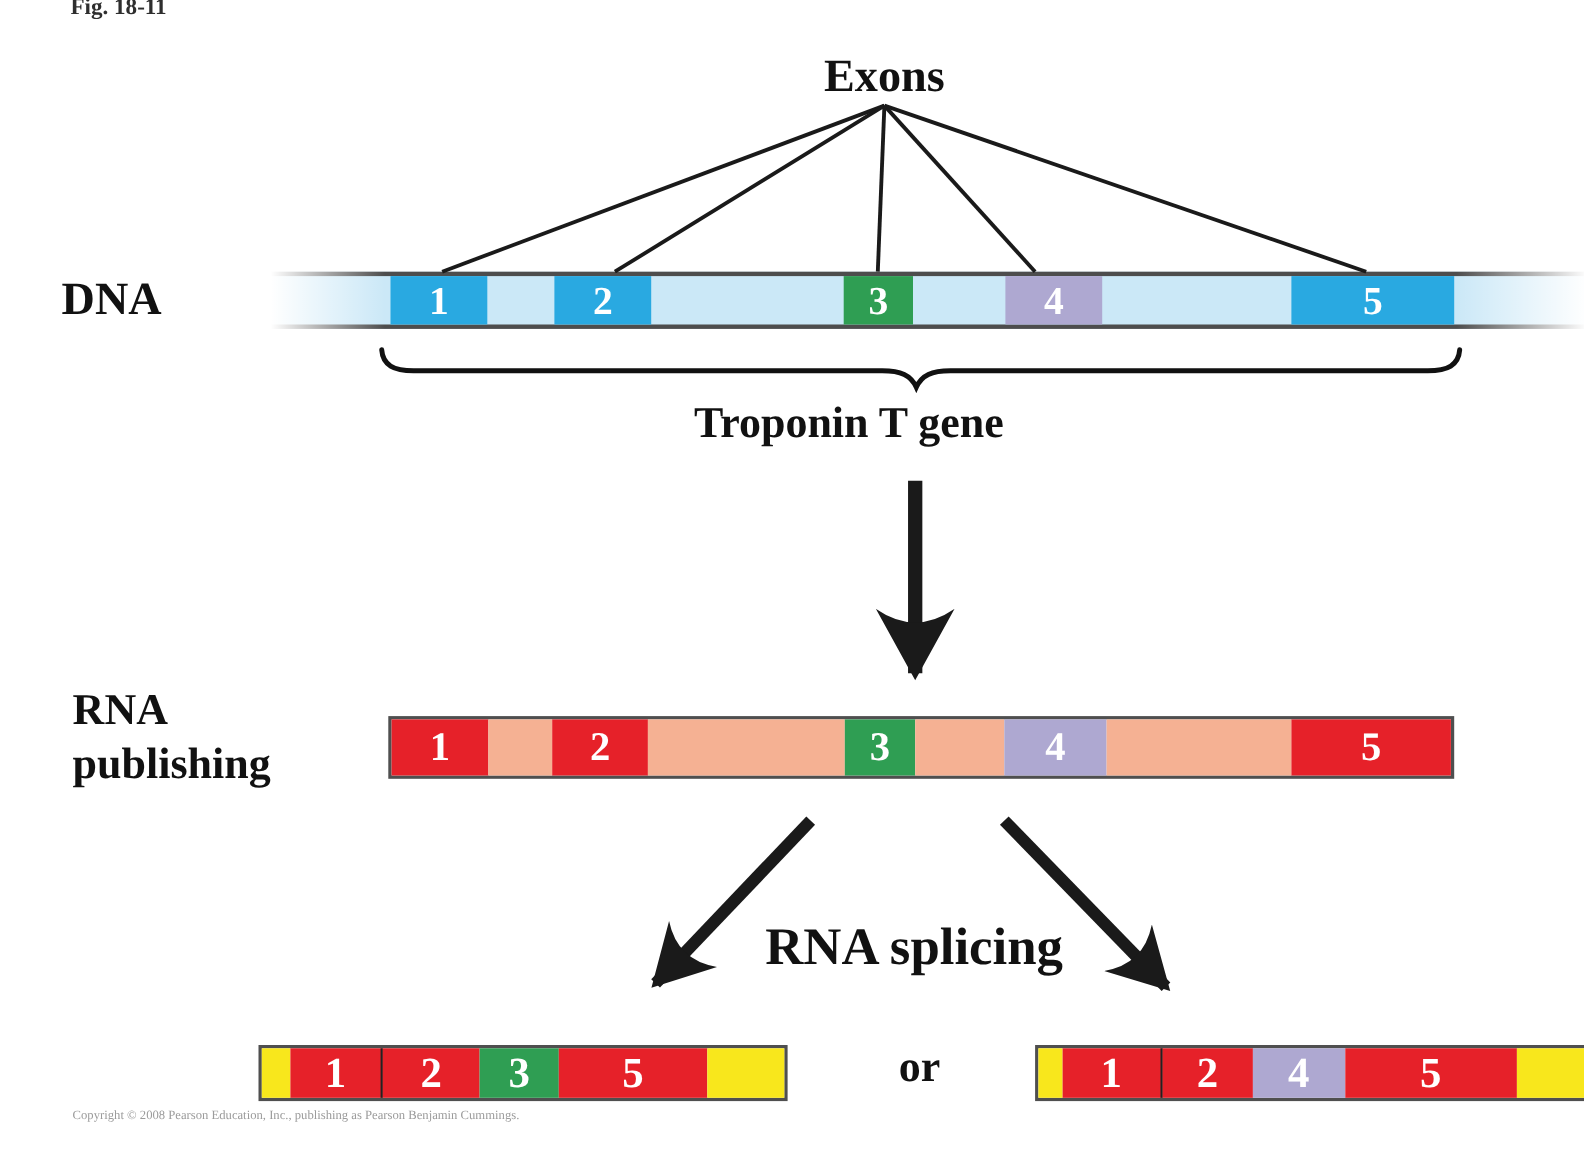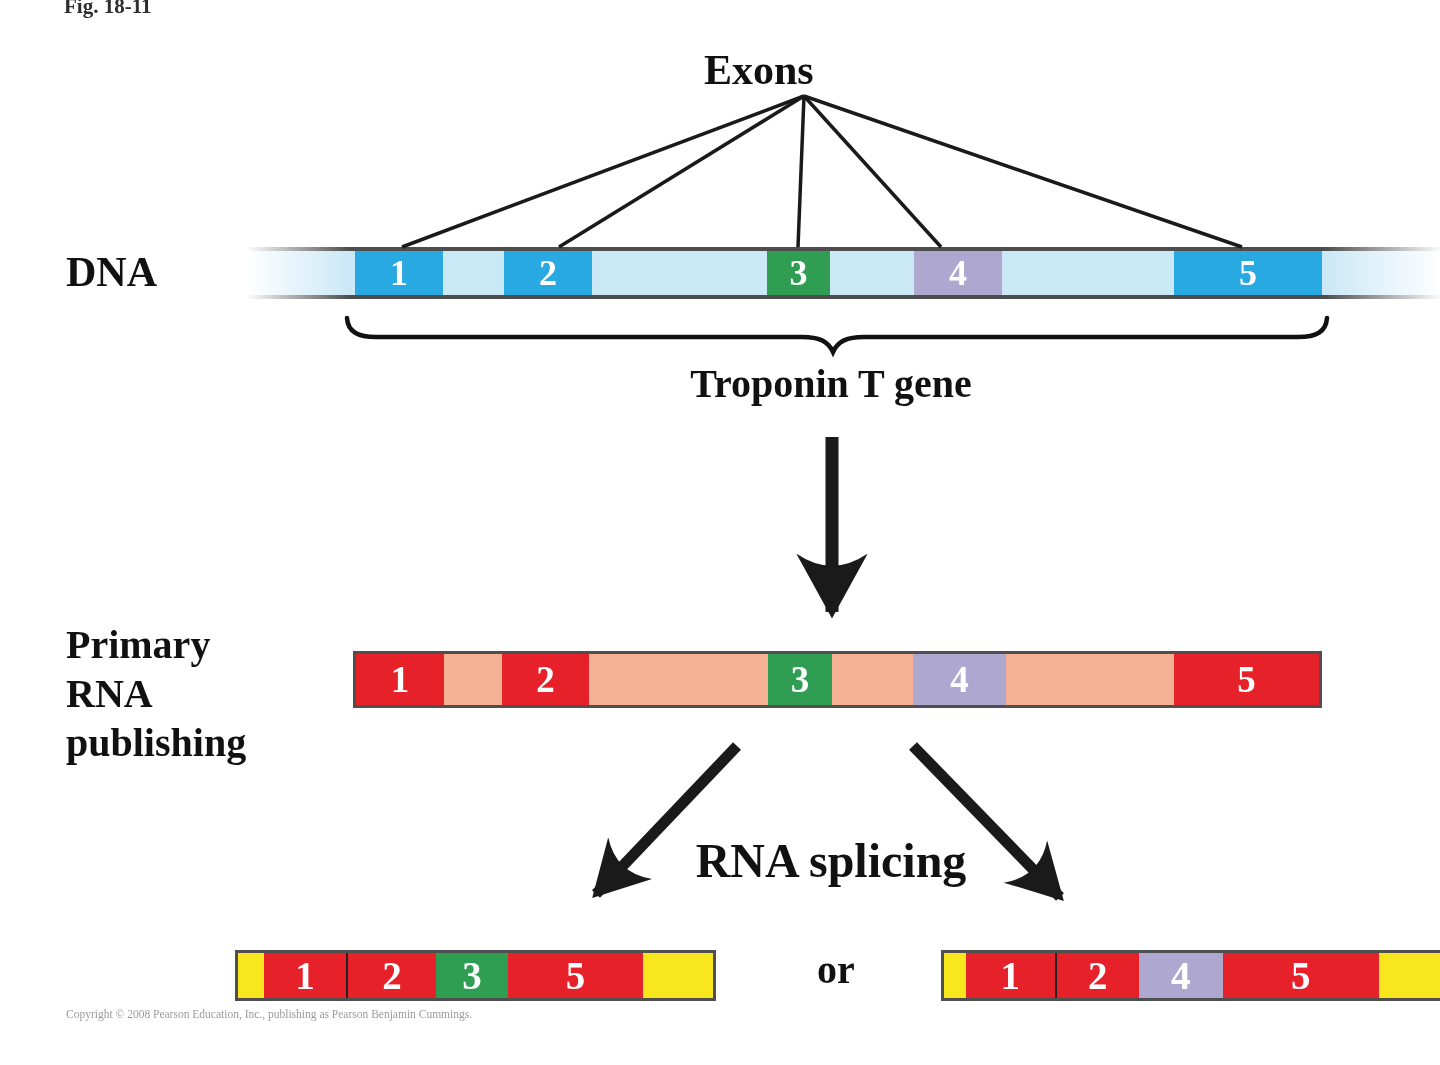--- a/index.html
+++ b/index.html
@@ -14,24 +14,24 @@
     margin-left: 36px;
   }
   .abs { position: absolute; }
 
   #fig-label {
     left: 28px; top: -6px;
     font-size: 21px; font-weight: bold; color: #2e2e2e;
   }
   #exons-label {
     left: 668px; top: 46px; width: 200px;
-    text-align: left; font-size: 42px; font-weight: bold;
+    text-align: center; font-size: 42px; font-weight: bold;
   }
   #dna-label {
-    left: 30px; top: 248px;
+    left: 20px; top: 248px;
     font-size: 42px; font-weight: bold;
   }
 
   
   #dna-strand {
     left: 200px; top: 247px; width: 1224px; height: 44px;
     background: #cbe8f7;
     border-top: 4px solid #4d4d4d;
     border-bottom: 4px solid #4d4d4d;
   }
@@ -41,21 +41,21 @@
     color: #fff; font-size: 36px; font-weight: bold;
   }
   .fade { position: absolute; top: 243px; height: 60px; z-index: 3; }
   #fade-left  { left: 196px;  width: 118px;
     background: linear-gradient(to right, #ffffff 12%, rgba(255,255,255,0)); }
   #fade-right { left: 1288px; width: 140px;
     background: linear-gradient(to left, #ffffff 15%, rgba(255,255,255,0)); }
 
   #gene-label {
     left: 595px; top: 360px; width: 400px;
-    text-align: center; font-size: 40px; font-weight: bold;
+    text-align: left; font-size: 40px; font-weight: bold;
   }
 
   #primary-rna-label {
     left: 30px; top: 620px;
     font-size: 40px; font-weight: bold; line-height: 49px;
   }
 
   .bar {
     position: absolute;
     display: flex;
@@ -139,21 +139,20 @@
       <div class="dna-exon" style="left: 531px; width: 63px; background: rgb(47, 158, 83);">3</div>
       <div class="dna-exon" style="left: 678px; width: 88px; background: rgb(174, 168, 209);">4</div>
       <div class="dna-exon" style="left: 938px; width: 148px; background: rgb(41, 169, 225);">5</div>
     </div>
   <div id="fade-left" class="fade"></div>
   <div id="fade-right" class="fade"></div>
 
   <div id="gene-label" class="abs">Troponin T gene</div>
 
   <div id="primary-rna-label" class="abs">
-    <div>Primary</div>
     <div>RNA</div>
     <div>publishing</div>
   </div>
 
   <div id="rna-bar" class="bar">
       <div class="seg" style="width: 88px; background: rgb(230, 33, 41);">1</div>
       <div class="seg" style="width: 58px; background: rgb(245, 177, 147);"></div>
       <div class="seg" style="width: 87px; background: rgb(230, 33, 41);">2</div>
       <div class="seg" style="width: 179px; background: rgb(245, 177, 147);"></div>
       <div class="seg" style="width: 64px; background: rgb(47, 158, 83);">3</div>

